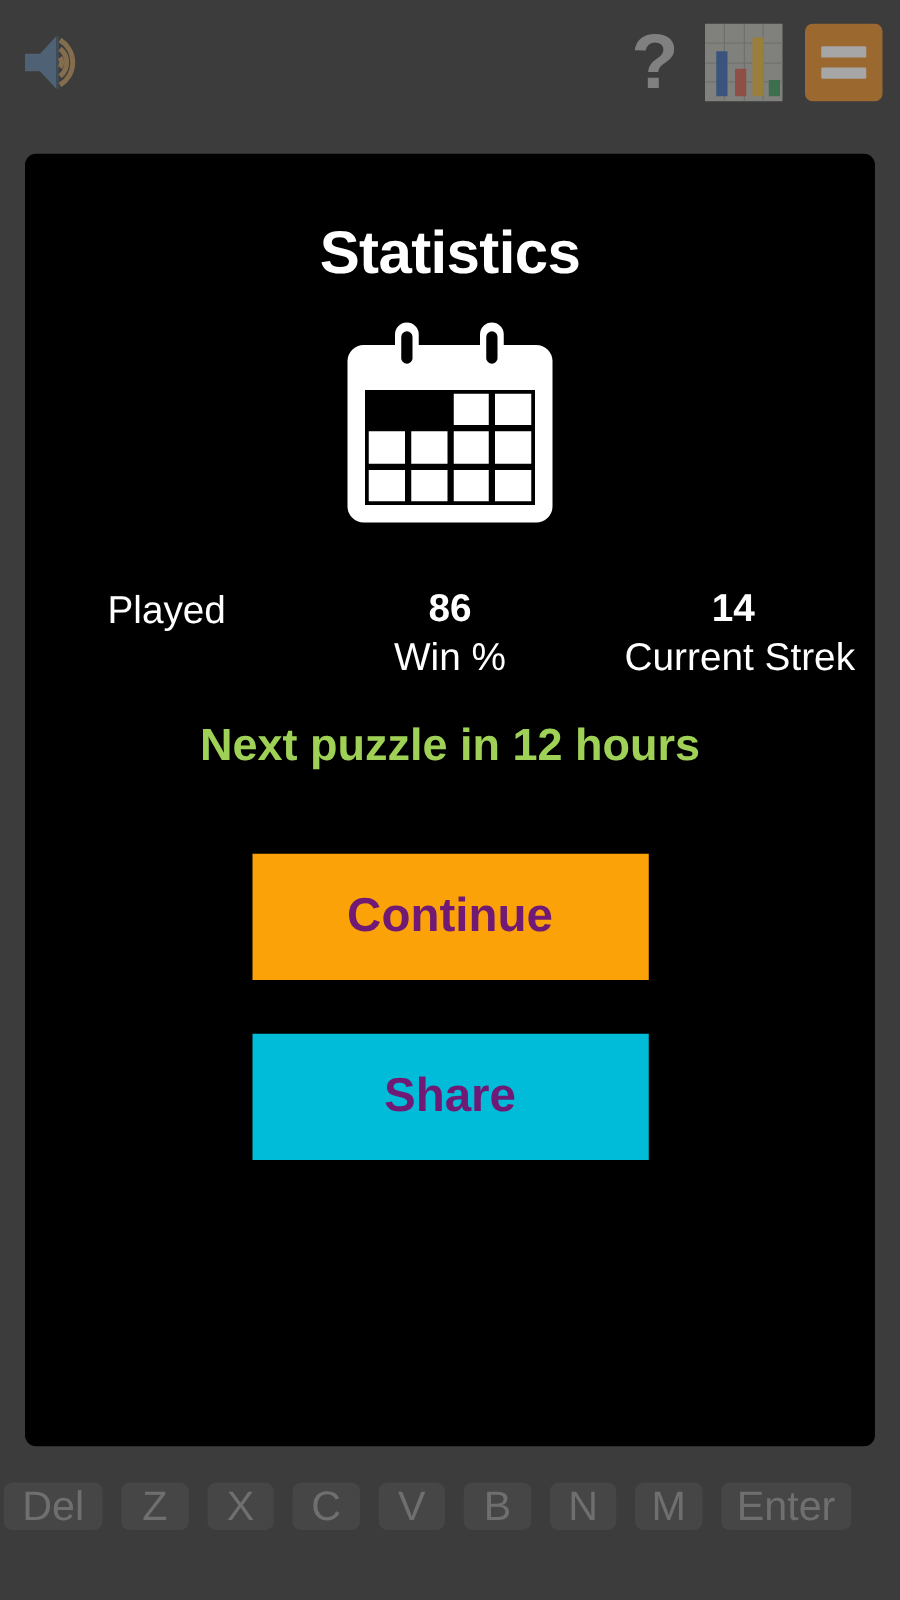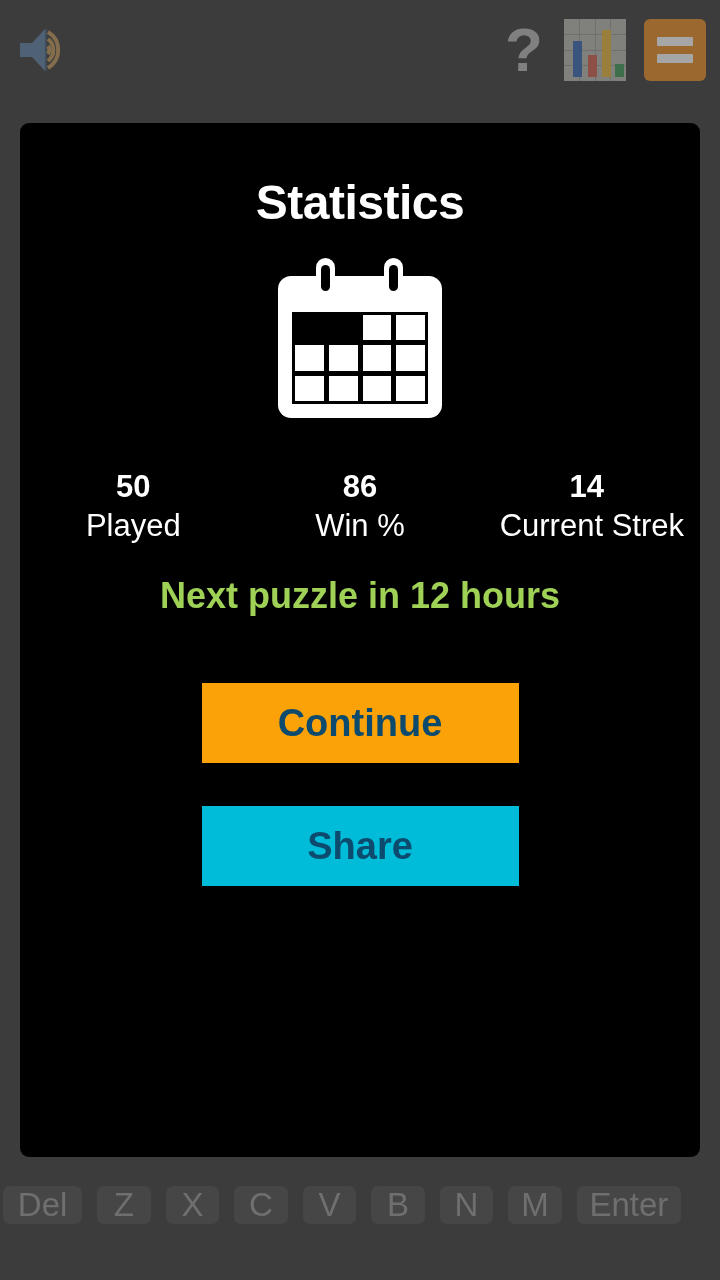--- a/index.html
+++ b/index.html
@@ -188,23 +188,23 @@
 
   
   #btn-wrap {
     margin-top: 66px;
     display: flex;
     flex-direction: column;
     align-items: center;
     gap: 43px;
   }
   .big-btn {
-    width: 317px; height: 80px;
+    width: 317px; height: 101px;
     border: none;
-    color: #0c4a6e;
+    color: #701a75;
     font-size: 38px;
     font-weight: bold;
     font-family: "Liberation Sans", sans-serif;
     cursor: pointer;
     letter-spacing: 0px;
   }
   #continue-btn { background: #faa207; }
   #share-btn    { background: #00bcd8; }
 
   
@@ -297,21 +297,20 @@
       <div class="cell"></div>
         <div class="cell"></div>
         <div class="cell"></div>
         <div class="cell"></div>
     </div>
   </div>
 
   <div id="stats">
 
     <div class="stat narrow">
-      <div class="stat-value">50</div>
       <div class="stat-label">Played</div>
     </div>
 
     <div class="stat narrow">
       <div class="stat-value">86</div>
       <div class="stat-label">Win %</div>
     </div>
 
     <div class="stat">
       <div class="stat-value">14</div>

